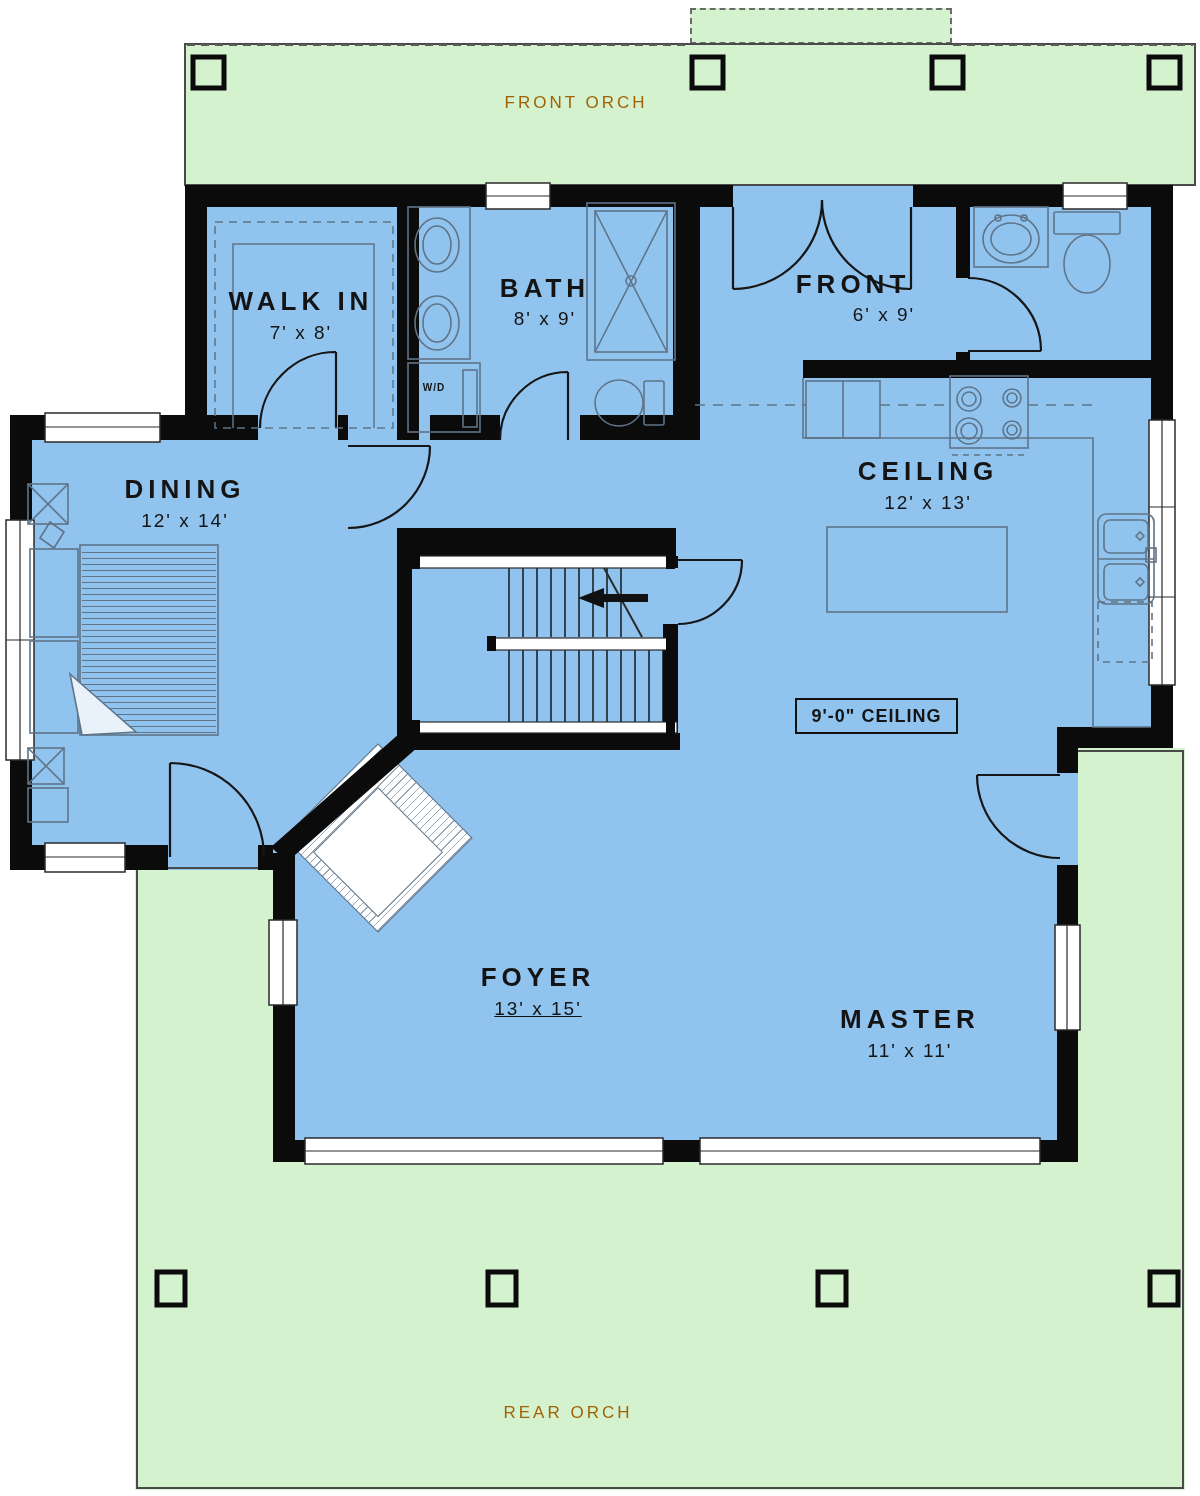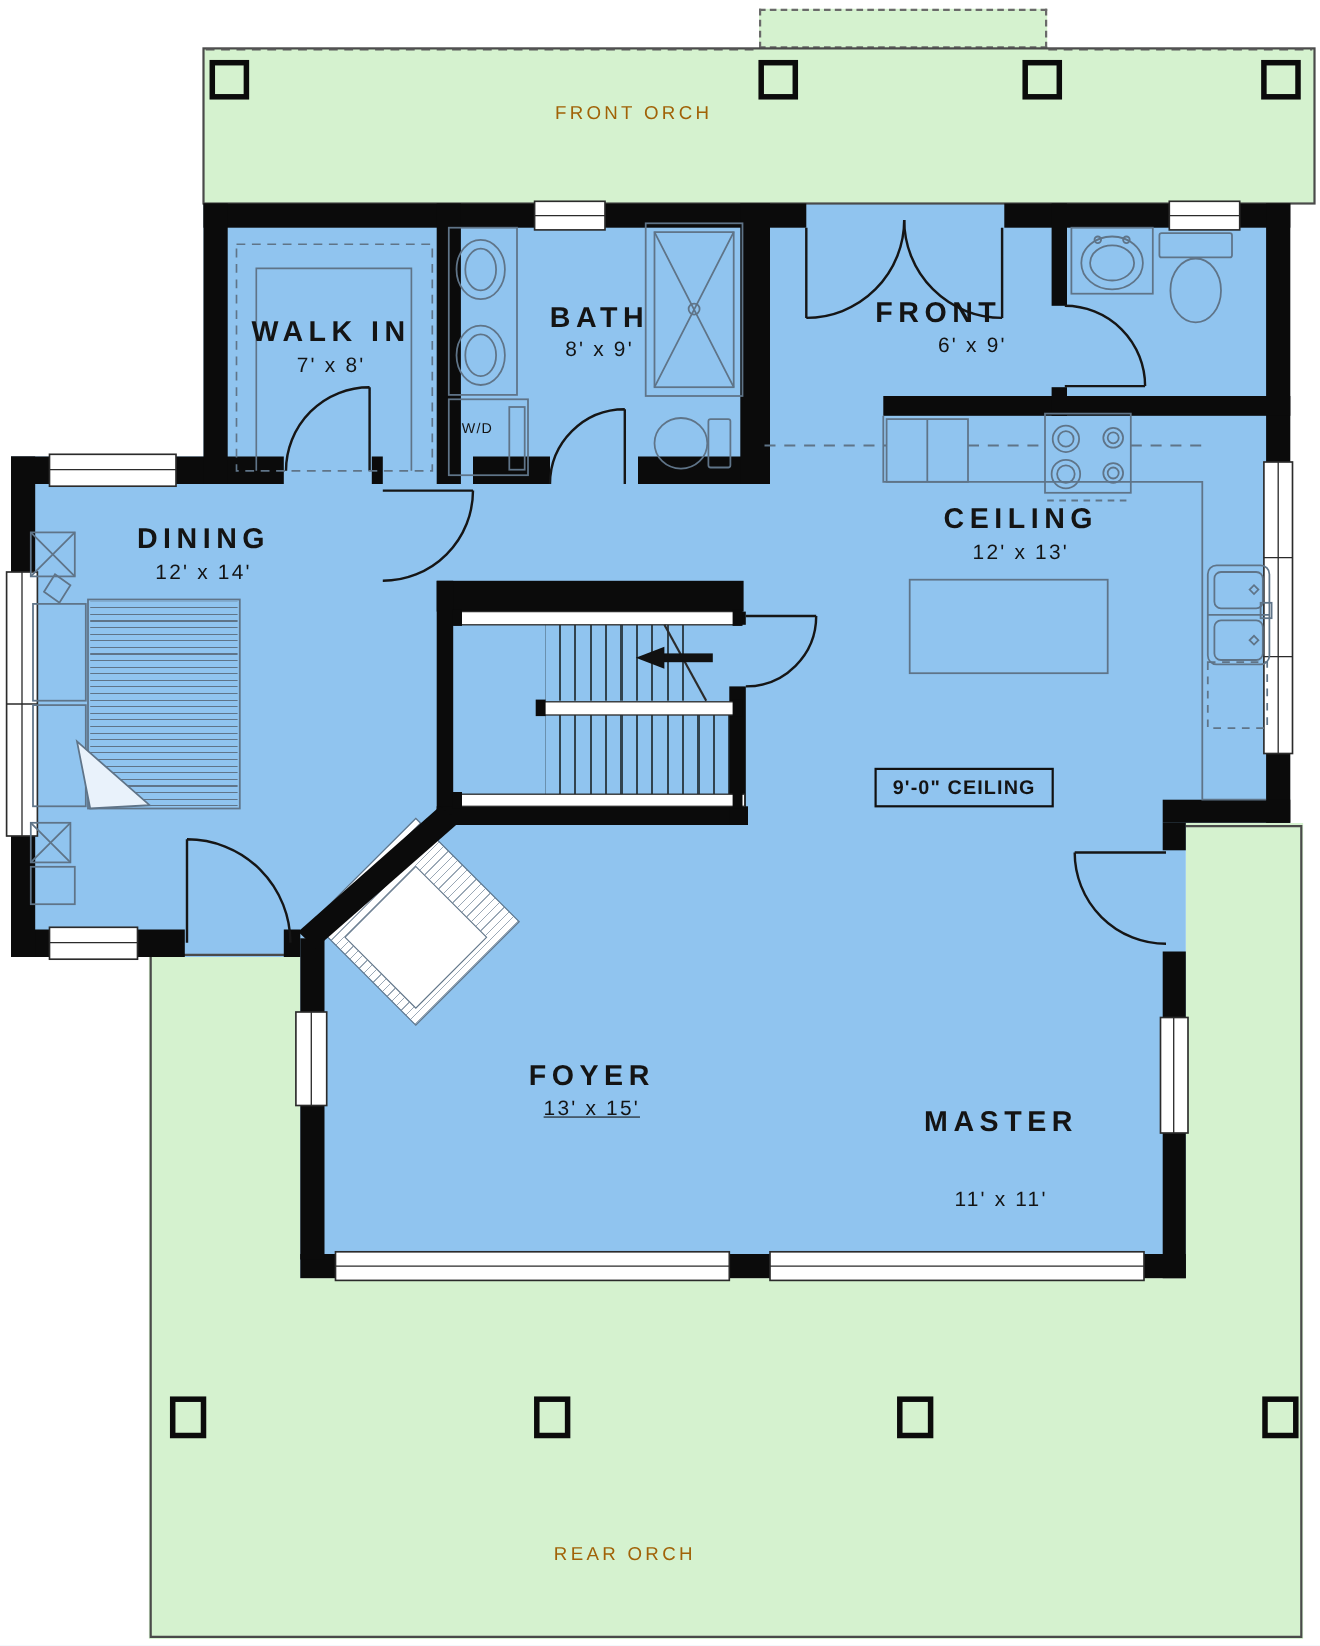--- a/index.html
+++ b/index.html
@@ -24,21 +24,21 @@
     border:1px solid #5f7488;box-sizing:border-box;}
   .firebox{position:absolute;left:30px;top:30px;right:10px;bottom:10px;background:#ffffff;
     border:1px solid #5f7488;}
   .ceiling-box{position:absolute;left:795px;top:698px;width:163px;height:36px;border:2px solid #111;
     box-sizing:border-box;display:flex;align-items:center;justify-content:center;
     font-size:18px;letter-spacing:1px;color:#141414;font-weight:600;}
   .lbl{position:absolute;transform:translateX(-50%);white-space:nowrap;color:#141414;text-align:center;}
   .lbl.name{font-size:26px;font-weight:700;letter-spacing:5px;}
   .lbl.dims{font-size:19px;font-weight:500;letter-spacing:2px;}
   .lbl.porch-lbl{font-size:17px;font-weight:500;letter-spacing:3px;color:#a16207;}
-  .lbl.small{font-size:13px;font-weight:400;letter-spacing:1px;}
+  .lbl.small{font-size:10px;font-weight:700;letter-spacing:1px;}
   svg{position:absolute;left:0;top:0;}
 </style>
 </head>
 <body>
 
 <div class="plan">
 
   <div class="stoop"></div>
   <div class="porch front"></div>
   <div class="porch rear"></div>
@@ -249,16 +249,16 @@
   <div class="lbl name" style="left:185px;top:474px;">DINING</div>
   <div class="lbl dims" style="left:185px;top:510px;">12' x 14'</div>
 
   <div class="lbl name" style="left:928px;top:456px;">CEILING</div>
   <div class="lbl dims" style="left:928px;top:492px;">12' x 13'</div>
 
   <div class="lbl name" style="left:538px;top:962px;">FOYER</div>
   <div class="lbl dims" style="left:538px;top:998px;text-decoration:underline;">13' x 15'</div>
 
   <div class="lbl name" style="left:910px;top:1004px;">MASTER</div>
-  <div class="lbl dims" style="left:910px;top:1040px;margin-top:40px;">11' x 11'</div>
+  <div class="lbl dims" style="left:910px;top:1040px;">11' x 11'</div>
 
   <div class="lbl small" style="left:434px;top:382px;">W/D</div>
 </div>
 
 </body></html>

